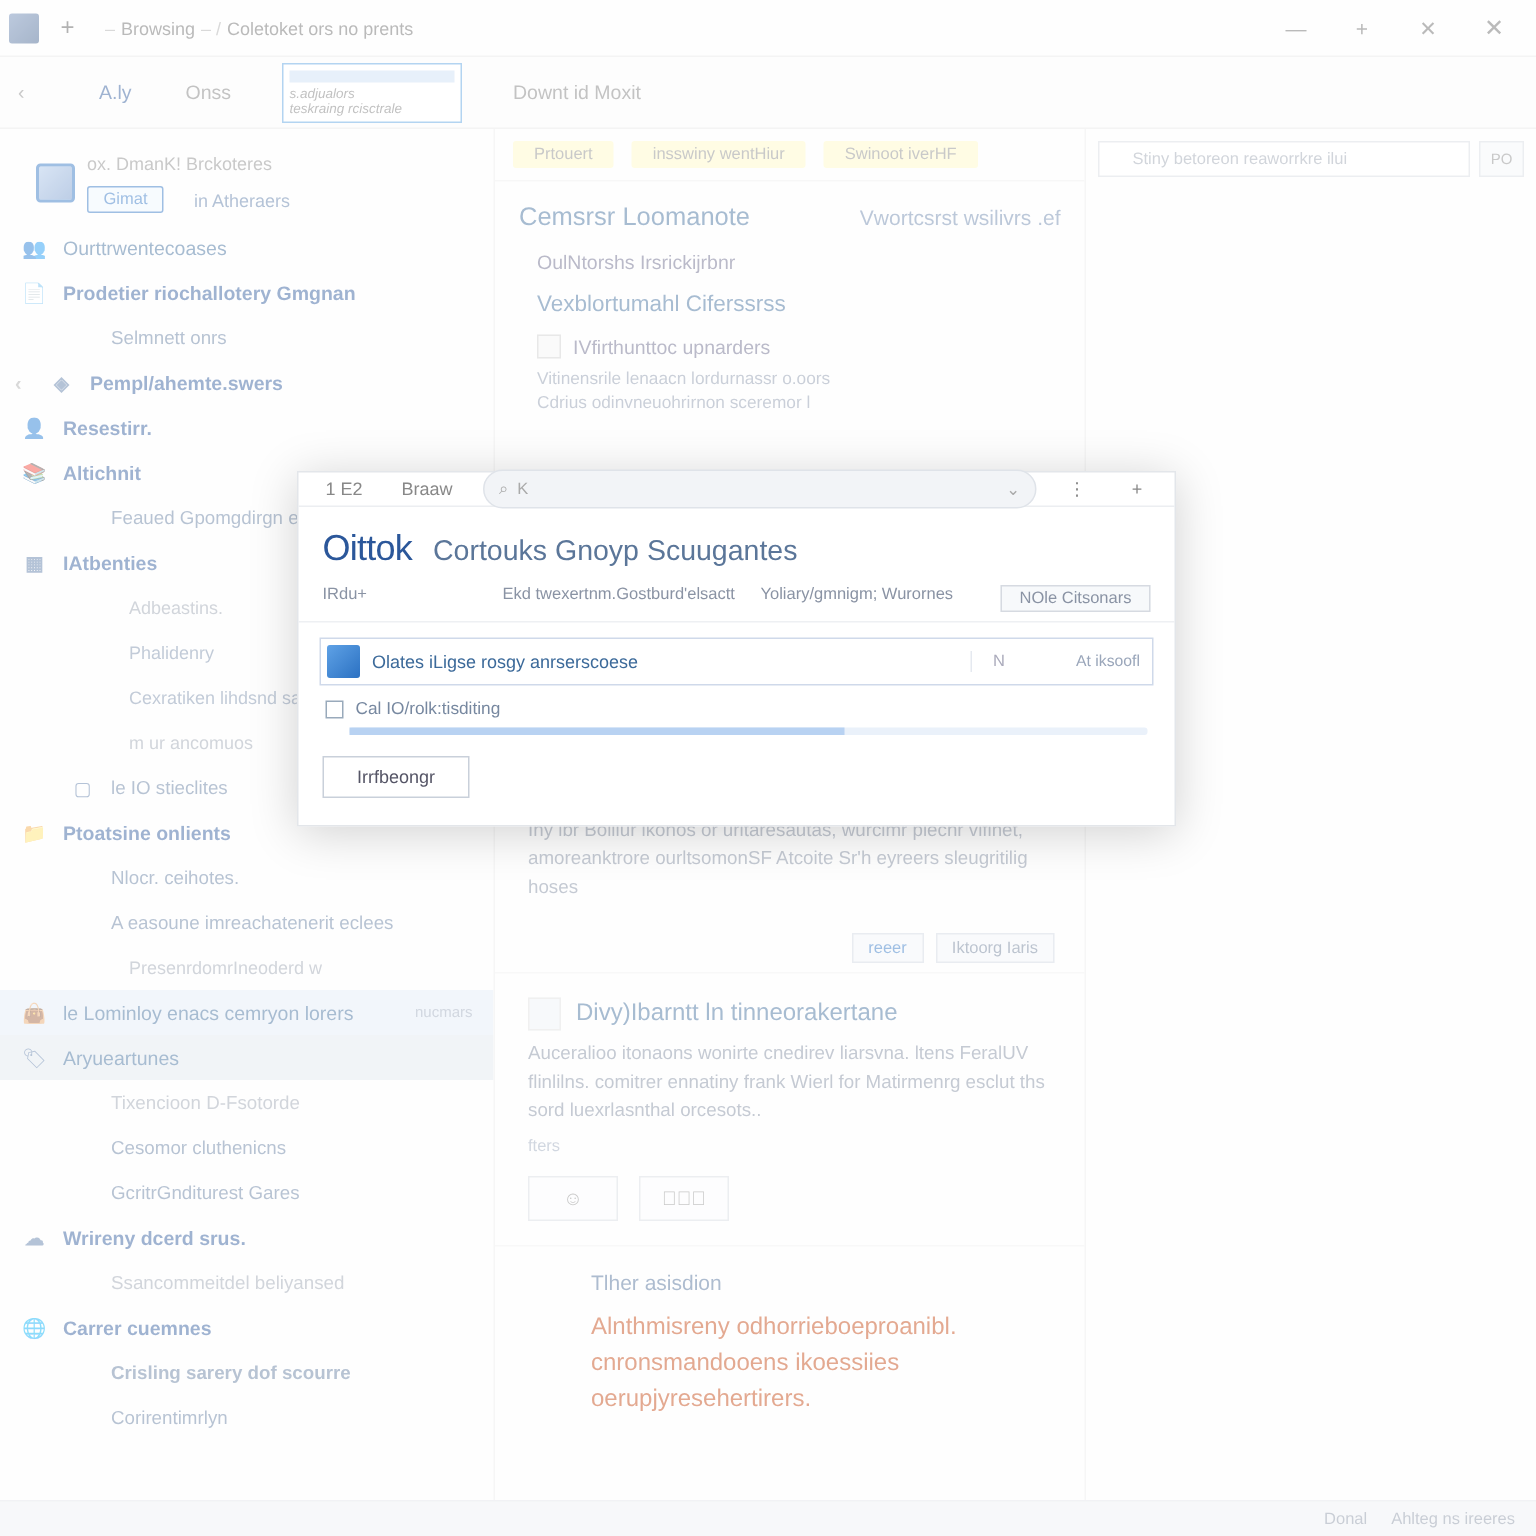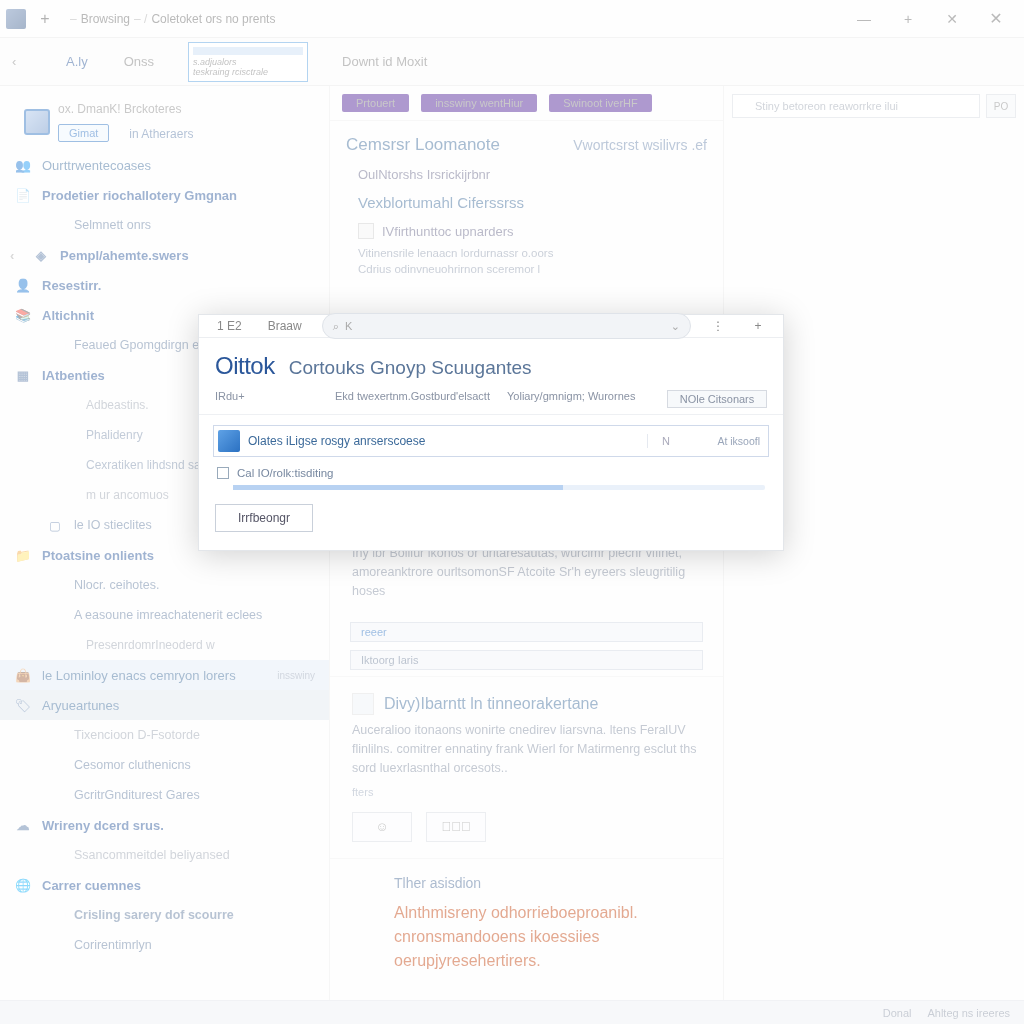--- a/index.html
+++ b/index.html
@@ -38,34 +38,34 @@
   .sb-item.sub { padding-left:46px; color:#617b9e; font-size:12.5px;}
   .sb-item.subsub { padding-left:58px; color:#798da9; font-size:12px;}
   .sb-item.muted { color:#9aa2af;}
   .sb-item.selected { background:#e3ebf5;}
   .sb-item.highlight { background:#dfe6ee;}
   .sb-avatar { width:26px; height:26px; border:2px solid #2b71c2; border-radius:3px; background:linear-gradient(135deg,#a9c4e8,#6e93c8); margin-left:12px;}
   .sb-disclosure { width:12px; color:#aaa; margin-left:-4px;}
 
   
   .mid-chips { display:flex; gap:12px; padding:8px 12px; border-bottom:1px solid #eee;}
-  .mid-chip { padding:3px 14px; background:#4c1d95; font-size:11px; color:#888; border-radius:2px;}
+  .mid-chip { padding:3px 14px; background:#fef9c3; font-size:11px; color:#888; border-radius:2px;}
   .mid-section-title { padding:14px 16px 6px; font-size:17px; color:#3c6a9a;}
   .mid-line { display:flex; align-items:center; gap:8px; padding:6px 16px 6px 28px; color:#668; font-size:13px;}
   .mid-line .mico { width:16px;height:16px;border:1px solid #ccc;background:#f4f4f4;}
   .mid-small { font-size:11.5px; color:#8a96aa; padding:2px 16px 2px 28px;}
 
   
   .feed-item { padding:16px 22px; border-top:1px solid #f0f0f0;}
   .feed-item h3 { font-size:16px; font-weight:400; color:#3c6a9a; margin-bottom:6px; display:flex; align-items:center; gap:10px;}
   .feed-item h3 .fico{ width:22px;height:22px;border:1px solid #ddd;background:#eef1f5;}
   .feed-item p { font-size:12.5px; color:#7e8a9e; line-height:1.5;}
   .feed-actions { display:flex; gap:14px; margin-top:14px;}
   .feed-btn { width:60px; height:30px; border:1px solid #d5d9e0; background:#fafbfc; display:flex;align-items:center;justify-content:center; color:#888;}
-  .pill-row { display:flex; gap:8px; justify-content:flex-end; padding:6px 20px;flex-direction:column;}
+  .pill-row { display:flex; gap:8px; justify-content:flex-end; padding:6px 20px;}
   .pill { padding:3px 10px; font-size:11px; border:1px solid #cfd6e0; background:#f1f4f8; color:#6b7c96;}
   .pill.accent{ color:#2b71c2;}
 
   
   .search-row { display:flex; gap:6px; margin-bottom:10px;}
   .search-box { flex:1; border:1px solid #d6dae1; padding:5px 22px; font-size:11px; color:#9aa2af; background:#fff;}
   .search-go { width:30px; border:1px solid #d6dae1; background:#f4f6f9; display:flex;align-items:center;justify-content:center; font-size:10px; color:#888;}
   .right-sub { font-size:12px; color:#5a6e90; padding:4px 2px;}
   .right-icon { width:20px;height:20px; color:#7a8aa6; margin:14px 0; }
 
@@ -205,21 +205,21 @@
           <span class="ico"></span>
           <span>A easoune imreachatenerit eclees</span>
         </div>
         <div class="sb-item subsub muted">
           <span class="ico"></span>
           <span>PresenrdomrIneoderd w</span>
         </div>
         <div class="sb-item selected">
           <span class="ico">👜</span>
           <span>le Lominloy enacs cemryon lorers</span>
-          <span style="margin-left:auto;font-size:10px;color:#9aa6ba">insswiny</span>
+          <span style="margin-left:auto;font-size:10px;color:#9aa6ba">nucmars</span>
         </div>
         <div class="sb-item highlight">
           <span class="ico">🏷</span>
           <span>Aryueartunes</span>
         </div>
         <div class="sb-item sub muted">
           <span class="ico"></span>
           <span>Tixencioon D-Fsotorde</span>
         </div>
         <div class="sb-item sub">

